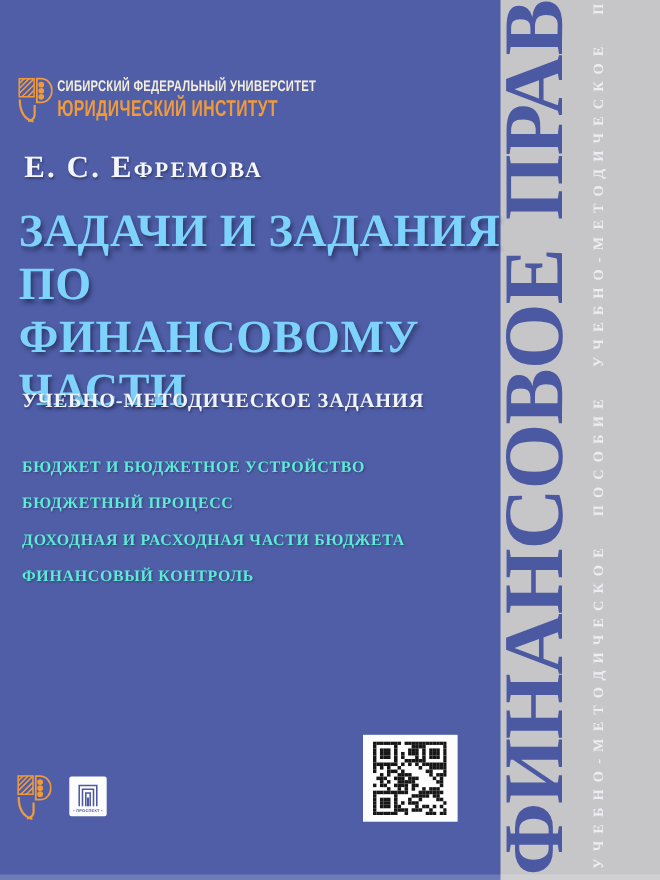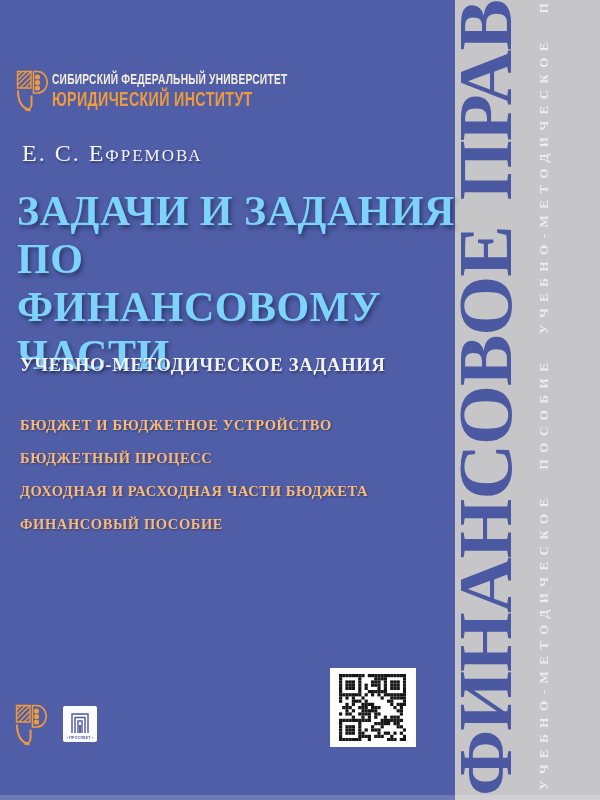--- a/index.html
+++ b/index.html
@@ -43,39 +43,39 @@
   }
   .univ-line2{
     font-family:"Liberation Sans", sans-serif; font-weight:bold;
     font-size:21px; line-height:21px; letter-spacing:.5px;
     color:#ef9a3c; white-space:nowrap;
     transform:scaleX(.68); transform-origin:0 0; display:inline-block;
   }
   
   .author{
     position:absolute; left:22px; top:140px;
-    font-weight:normal; font-variant:small-caps; font-size:24px; line-height:26px;
+    font-weight:bold; font-variant:small-caps; font-size:28px; line-height:26px;
     letter-spacing:2px; color:#f4f6fb;
     text-shadow:1px 2px 2px rgba(25,30,65,.5);
   }
   .title{
     position:absolute; left:17px; top:187px; width:440px;
     font-weight:bold; font-size:42px; line-height:48px; letter-spacing:.5px;
     color:#7dd3fc; text-shadow:2px 3px 4px rgba(25,30,65,.6);
   }
   .subtitle{
     position:absolute; left:20px; top:355px;
     font-weight:bold; font-size:18.5px; line-height:20px; letter-spacing:.8px;
     color:#f0f3fa; text-shadow:1px 2px 2px rgba(25,30,65,.5);
   }
   
   .topics{ position:absolute; left:20px; top:418px; }
   .topic{
     font-weight:bold; font-size:14.5px; line-height:15px; letter-spacing:.6px;
-    color:#fdba74; text-shadow:1px 1px 2px rgba(25,30,65,.45);
+    color:#5eead4; text-shadow:1px 1px 2px rgba(25,30,65,.45);
     margin-bottom:18px; white-space:nowrap;
   }
   
   .sfu-bottom{ position:absolute; left:15px; top:704px; width:32px; height:42px; }
   .prospekt{
     position:absolute; left:63px; top:706px; width:34px; height:36px;
     background:#fdfdfd; border-radius:2px;
   }
   .qr-box{
     position:absolute; left:330px; top:668px; width:86px; height:79px;
@@ -118,21 +118,21 @@
     <div>ПО ФИНАНСОВОМУ</div>
     <div>ЧАСТИ</div>
   </div>
 
   <div class="subtitle">УЧЕБНО-МЕТОДИЧЕСКОЕ ЗАДАНИЯ</div>
 
   <div class="topics">
     <div class="topic">БЮДЖЕТ И БЮДЖЕТНОЕ УСТРОЙСТВО</div>
     <div class="topic">БЮДЖЕТНЫЙ ПРОЦЕСС</div>
     <div class="topic">ДОХОДНАЯ И РАСХОДНАЯ ЧАСТИ БЮДЖЕТА</div>
-    <div class="topic">ФИНАНСОВЫЙ ПОСОБИЕ</div>
+    <div class="topic">ФИНАНСОВЫЙ КОНТРОЛЬ</div>
   </div>
 
   <span class="sfu-bottom">
     <svg viewBox="0 0 32 42" width="32" height="42" fill="none" stroke="#ef9a3c">
       <path d="M1.5,1.5 H15 V18 H1.5 Z" stroke-width="1.4"></path>
       <path d="M1.5,6 L6,1.5 M1.5,10.5 L10.5,1.5 M1.5,15 L15,1.5 M4,18 L15,7 M9,18 L15,12" stroke-width="1.4"></path>
       <path d="M17.5,1.5 h4 a9.5,10.5 0 0 1 0,21.5 h-4 Z" stroke-width="1.6"></path>
       <circle cx="21.5" cy="7" r="2.6" fill="#ef9a3c" stroke="none"></circle>
       <circle cx="21.5" cy="12.5" r="2.6" fill="#ef9a3c" stroke="none"></circle>
       <circle cx="21.5" cy="18" r="2.6" fill="#ef9a3c" stroke="none"></circle>

